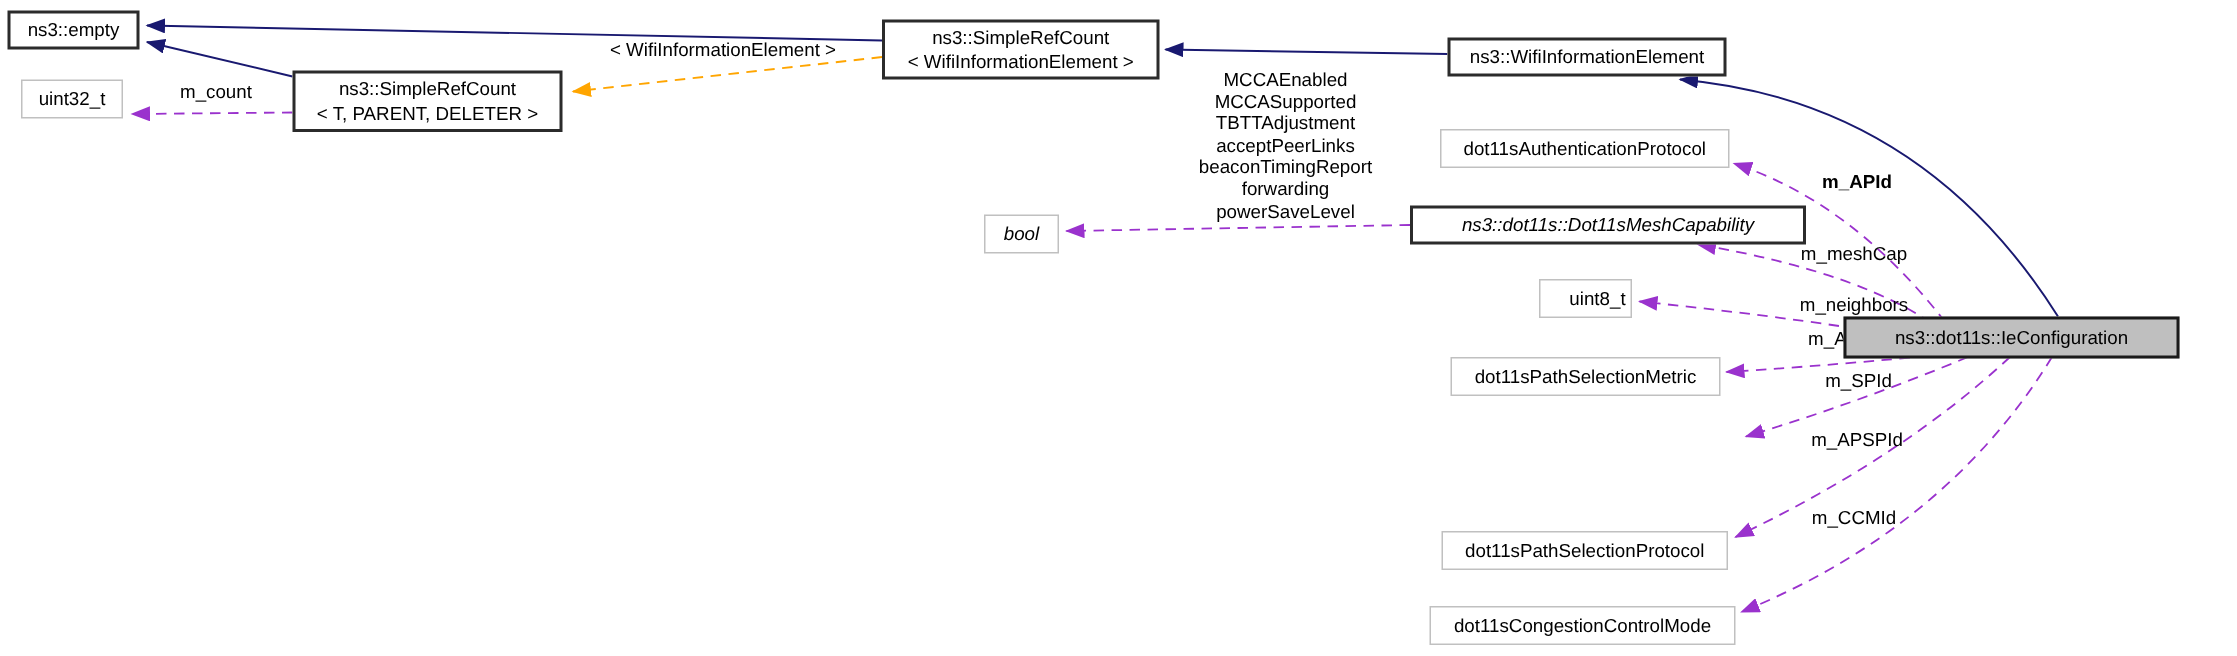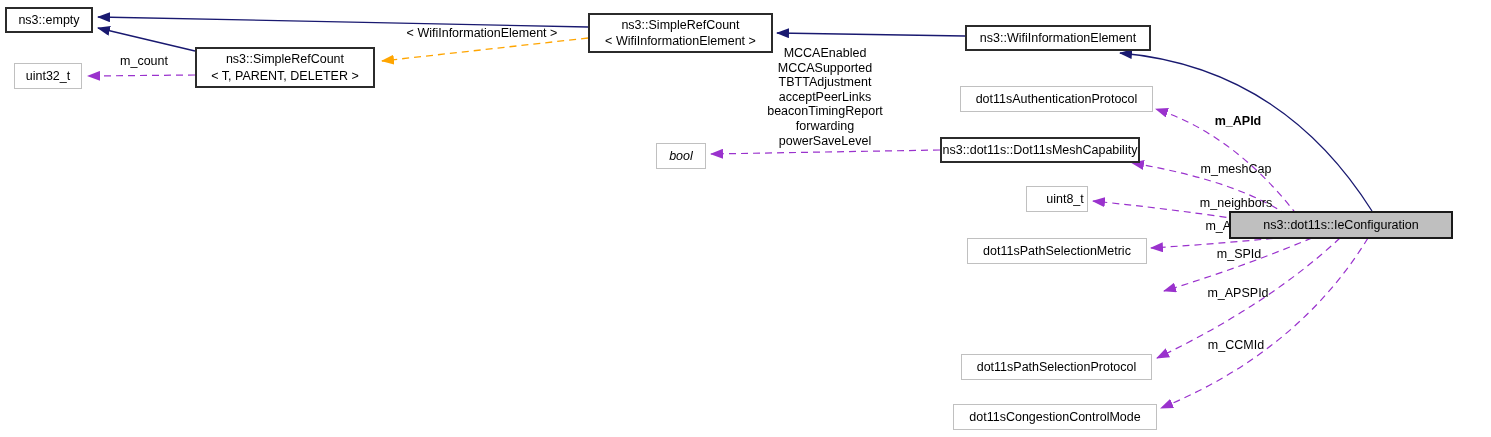--- a/index.html
+++ b/index.html
@@ -74,52 +74,52 @@
     <path d="M1297,222 Q1245,182 1132,163" fill="none" stroke="#9a32cd" stroke-width="1.2" stroke-dasharray="7,5" marker-end="url(#arrow-purple)"></path>
     <path d="M1297,229 Q1210,213 1093,201" fill="none" stroke="#9a32cd" stroke-width="1.2" stroke-dasharray="7,5" marker-end="url(#arrow-purple)"></path>
     <path d="M1297,236 Q1230,243 1151,248" fill="none" stroke="#9a32cd" stroke-width="1.2" stroke-dasharray="7,5" marker-end="url(#arrow-purple)"></path>
     <path d="M1312,238 Q1240,268 1164,291" fill="none" stroke="#9a32cd" stroke-width="1.2" stroke-dasharray="7,5" marker-end="url(#arrow-purple)"></path>
     <path d="M1340,238 Q1268,305 1157,358" fill="none" stroke="#9a32cd" stroke-width="1.2" stroke-dasharray="7,5" marker-end="url(#arrow-purple)"></path>
     <path d="M1368,238 Q1298,352 1161,408" fill="none" stroke="#9a32cd" stroke-width="1.2" stroke-dasharray="7,5" marker-end="url(#arrow-purple)"></path>
   </svg>
 
   <div class="node major" style="left:5px; top:7px; width:88px; height:26px;">ns3::empty</div>
 
-  <div class="node plain" style="left:14px; top:63px; width:68px; height:26px;">uint32_t</div>
+  <div class="node plain" style="left:14px; top:53px; width:68px; height:26px;">uint32_t</div>
 
   <div class="node major" style="left:195px; top:47px; width:180px; height:41px;">ns3::SimpleRefCount
 &lt; T, PARENT, DELETER &gt;</div>
 
   <div class="node major" style="left:588px; top:13px; width:185px; height:40px;">ns3::SimpleRefCount
 &lt; WifiInformationElement &gt;</div>
 
   <div class="node major" style="left:965px; top:25px; width:186px; height:26px;">ns3::WifiInformationElement</div>
 
   <div class="node plain" style="left:960px; top:86px; width:193px; height:26px;">dot11sAuthenticationProtocol</div>
 
-  <div class="node major" style="left:940px; top:137px; width:200px; height:26px;">ns3::dot11s::Dot11sMeshCapability</div>
+  <div class="node major" style="left:940px; top:137px; width:264px; height:26px;font-style:italic;">ns3::dot11s::Dot11sMeshCapability</div>
 
   <div class="node plain" style="left:656px; top:143px; width:50px; height:26px;font-style:italic;">bool</div>
 
   <div class="node plain" style="left:1026px; top:186px; width:62px; height:26px;padding-left:16px;">uint8_t</div>
 
   <div class="node plain" style="left:967px; top:238px; width:180px; height:26px;">dot11sPathSelectionMetric</div>
 
 
   <div class="node plain" style="left:961px; top:354px; width:191px; height:26px;">dot11sPathSelectionProtocol</div>
 
   <div class="node plain" style="left:953px; top:404px; width:204px; height:26px;">dot11sCongestionControlMode</div>
 
   <div class="node focus" style="left:1229px; top:211px; width:224px; height:28px;">ns3::dot11s::IeConfiguration</div>
 
   <div class="edge-label" style="left:108px; top:54px; width:72px;">m_count</div>
 
   <div class="edge-label" style="left:398px; top:26px; width:168px;">&lt; WifiInformationElement &gt;</div>
 
-  <div class="edge-label" style="left:758px; top:46px; width:134px;">MCCAEnabled
+  <div class="edge-label" style="left:790px; top:46px; width:134px;">MCCAEnabled
 MCCASupported
 TBTTAdjustment
 acceptPeerLinks
 beaconTimingReport
 forwarding
 powerSaveLevel</div>
 
   <div class="edge-label" style="left:1209px; top:114px; width:58px;font-weight:bold;">m_APId</div>
 
   <div class="edge-label" style="left:1196px; top:162px; width:80px;">m_meshCap</div>

